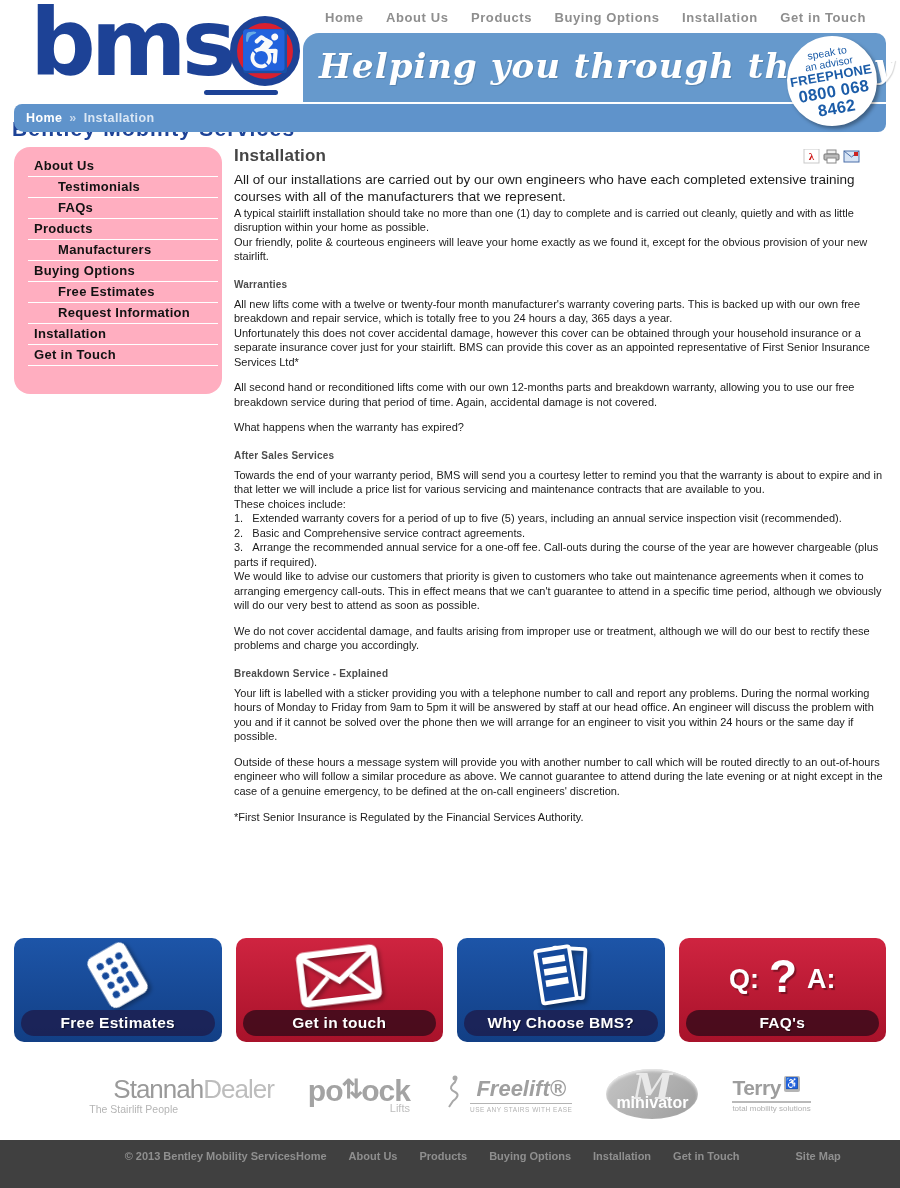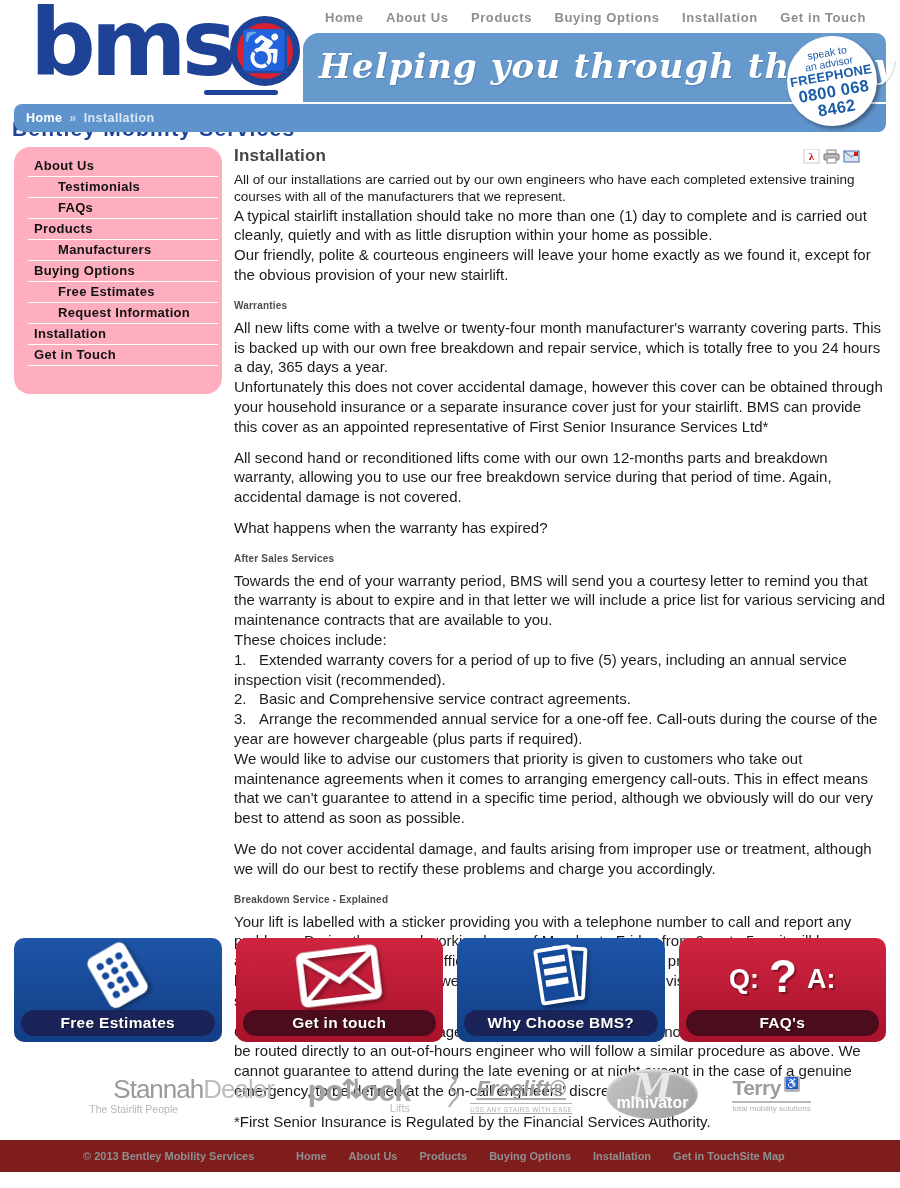--- a/index.html
+++ b/index.html
@@ -89,21 +89,21 @@
 
   
   .main { position:absolute; left:234px; top:140px; width:652px; }
   .main h1 {
     font-size:17px; font-weight:bold; color:#454545; letter-spacing:.2px;
     margin:6px 0 5px;
   }
   .doc-icons { position:absolute; right:26px; top:9px; display:flex; gap:3px; }
   .doc-icons .dicon { width:17px; height:15px; display:inline-block; cursor:pointer; }
 
-  .main p { font-size:15px; line-height:1.32; margin:0 0 11px; color:#1b1b1b; }
+  .main p { font-size:11px; line-height:1.32; margin:0 0 11px; color:#1b1b1b; }
   .main p.lead { font-size:13.5px; line-height:1.28; margin-bottom:0; }
   .main p.lead + p { margin-top:0; }
   .main h2 {
     font-size:10px; font-weight:bold; color:#4c4c4c; letter-spacing:.2px;
     margin:15px 0 7px;
   }
 
   
   .promo-row {
     position:absolute; left:14px; top:938px; width:872px; height:104px;
@@ -137,21 +137,21 @@
   }
   .partner { color:#a8a8a8; }
   .stannah .row1 { font-size:26px; letter-spacing:-1px; }
   .stannah .b1 { color:#9a9a9a; font-weight:normal;margin-left:24px;}
   .stannah .b2 { color:#bdbdbd; }
   .stannah .tag { font-size:10.5px; color:#b5b5b5; margin-top:-2px; }
   .pollock { text-align:right; }
   .pollock .row1 { font-size:30px; font-weight:bold; color:#a3a3a3; letter-spacing:-1px; display:flex; }
   .pollock .arrow { font-size:26px; margin:0 -1px; color:#a3a3a3; }
   .pollock .tag { font-size:11px; color:#bdbdbd; margin-top:-6px; }
-  .freelift { display:flex; align-items:flex-end; gap:4px;text-decoration:underline; }
+  .freelift { display:flex; align-items:flex-end; gap:4px; }
   .freelift .row1 { font-size:22px; font-style:italic; color:#9f9f9f; font-weight:bold; }
   .freelift .tagwrap { text-align:center; }
   .freelift .tag { font-size:6.5px; color:#b3b3b3; border-top:1px solid #b3b3b3; padding-top:2px; margin-top:1px; letter-spacing:.5px;}
   .minivator {
     width:92px; height:50px; border-radius:50%;
     background:linear-gradient(135deg,#c6c6c6,#9d9d9d);
     position:relative; overflow:hidden; box-shadow:inset 0 2px 3px rgba(255,255,255,.7);
   }
   .minivator .m {
     position:absolute; left:26px; top:-4px; font-family:"DejaVu Serif",serif;
@@ -162,31 +162,32 @@
   }
   .terry { }
   .terry .row1 { display:flex; align-items:flex-start; gap:3px; }
   .terry .t { font-size:21px; font-weight:bold; color:#9d9d9d; letter-spacing:-.5px;}
   .terry .box { width:16px; height:16px; background:#b5b5b5; color:#fff; font-size:11px;
                 display:flex; align-items:center; justify-content:center; border-radius:2px; }
   .terry .tag { font-size:8px; color:#b0b0b0; border-top:2px solid #b9b9b9; margin-top:1px; padding-top:1px; }
 
   
   .footer {
-    position:absolute; left:0; top:1140px; width:900px; height:32px;
-    background:#7f1d1d;
+    position:absolute; left:0; top:1140px; width:900px; height:48px;
+    background:#404040;
+    text-align:right;
   }
   .footer-inner {
     display:flex; align-items:flex-start; padding:10px 0 0 83px;
     font-size:11px; font-weight:bold; color:#8f8f8f;
   }
   .footer-copy { width:213px; }
   .footer-nav { display:flex; gap:22px; }
   .footer-link { cursor:pointer; white-space:nowrap; }
-  .footer-sitemap { cursor:pointer; }
+  .footer-sitemap { margin-left:56px; cursor:pointer; }
 </style>
 </head>
 <body>
 
 <div class="top-nav">
     <span class="nav-link">Home</span>
     <span class="nav-link">About Us</span>
     <span class="nav-link">Products</span>
     <span class="nav-link">Buying Options</span>
     <span class="nav-link">Installation</span>

